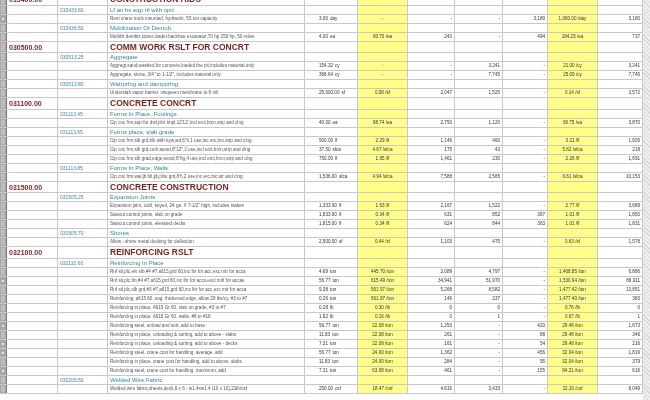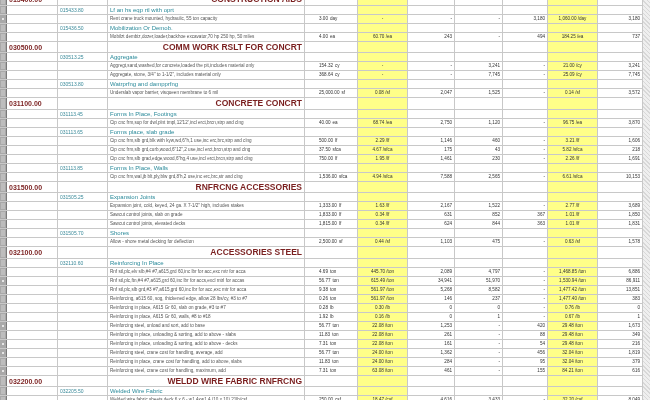--- a/index.html
+++ b/index.html
@@ -18,21 +18,21 @@
   .cB { width:50px; }
   .cC { width:197px; }
   .cD { width:53px; text-align:right; }
   .cE { width:50px; background:#ffff88; text-align:center; }
   .cF { width:47px; text-align:right; }
   .cG { width:48px; text-align:right; }
   .cH { width:45px; text-align:right; }
   .cI { width:50px; background:#ffff88; text-align:center; }
   .cJ { width:45px; text-align:right; }
   .sec .cA { color:#7a1f1f; font-weight:bold; font-size:7px; }
-  .sec .cC { color:#7a1f1f; font-weight:bold; font-size:8.5px;text-align:right; }
+  .sec .cC { color:#7a1f1f; font-weight:bold; font-size:8.5px; }
   .sub .cB { color:#3a8a9a; font-size:5px; }
   .sub .cC { color:#2a8a9a; font-size:6px; }
   .det .cC { color:#555; }
   .scroll { position:absolute; right:0; top:0; width:7px; height:400px; background:#e8e8e8;
             background-image:repeating-linear-gradient(45deg,#d8d8d8 0 1px,#efefef 1px 3px); }
   .unit { display:inline-block; margin-left:2px; }
 </style>
 </head>
 <body>
 
@@ -336,21 +336,21 @@
       <div class="cell cH">-</div>
       <div class="cell cI">6.61 /sfca</div>
       <div class="cell cJ">10,153</div>
     </div>
     <div class="row sec">
       <div class="cell rh">
         <div class="box"></div>
       </div>
       <div class="cell cA">031500.00</div>
       <div class="cell cB"></div>
-      <div class="cell cC">RNFRCNG ACCESSORIES</div>
+      <div class="cell cC">CONCRETE CONSTRUCTION</div>
       <div class="cell cD"></div>
       <div class="cell cE"></div>
       <div class="cell cF"></div>
       <div class="cell cG"></div>
       <div class="cell cH"></div>
       <div class="cell cI"></div>
       <div class="cell cJ"></div>
     </div>
     <div class="row sub">
       <div class="cell rh">
@@ -441,21 +441,21 @@
       <div class="cell cH">-</div>
       <div class="cell cI">0.63 /sf</div>
       <div class="cell cJ">1,578</div>
     </div>
     <div class="row sec">
       <div class="cell rh">
         <div class="box"></div>
       </div>
       <div class="cell cA">032100.00</div>
       <div class="cell cB"></div>
-      <div class="cell cC">ACCESSORIES STEEL</div>
+      <div class="cell cC">REINFORCING RSLT</div>
       <div class="cell cD"></div>
       <div class="cell cE"></div>
       <div class="cell cF"></div>
       <div class="cell cG"></div>
       <div class="cell cH"></div>
       <div class="cell cI"></div>
       <div class="cell cJ"></div>
     </div>
     <div class="row sub">
       <div class="cell rh">
@@ -645,35 +645,20 @@
       <div class="cell cB"></div>
       <div class="cell cC">Reinforcing steel, crane cost for handling, maximum, add</div>
       <div class="cell cD" style="text-align: left; padding-left: 14px;"><span>7.31</span><span class="unit">ton</span></div>
       <div class="cell cE">63.08 /ton</div>
       <div class="cell cF">461</div>
       <div class="cell cG">-</div>
       <div class="cell cH">155</div>
       <div class="cell cI">84.21 /ton</div>
       <div class="cell cJ">616</div>
     </div>
-    <div class="row sec">
-      <div class="cell rh">
-        <div class="box"></div>
-      </div>
-      <div class="cell cA">032200.00</div>
-      <div class="cell cB"></div>
-      <div class="cell cC">WELDD WIRE FABRIC RNFRCNG</div>
-      <div class="cell cD"></div>
-      <div class="cell cE"></div>
-      <div class="cell cF"></div>
-      <div class="cell cG"></div>
-      <div class="cell cH"></div>
-      <div class="cell cI"></div>
-      <div class="cell cJ"></div>
-    </div>
     <div class="row sub">
       <div class="cell rh">
         <div class="box"></div>
       </div>
       <div class="cell cA"></div>
       <div class="cell cB">032205.50</div>
       <div class="cell cC">Welded Wire Fabric</div>
       <div class="cell cD"></div>
       <div class="cell cE"></div>
       <div class="cell cF"></div>

